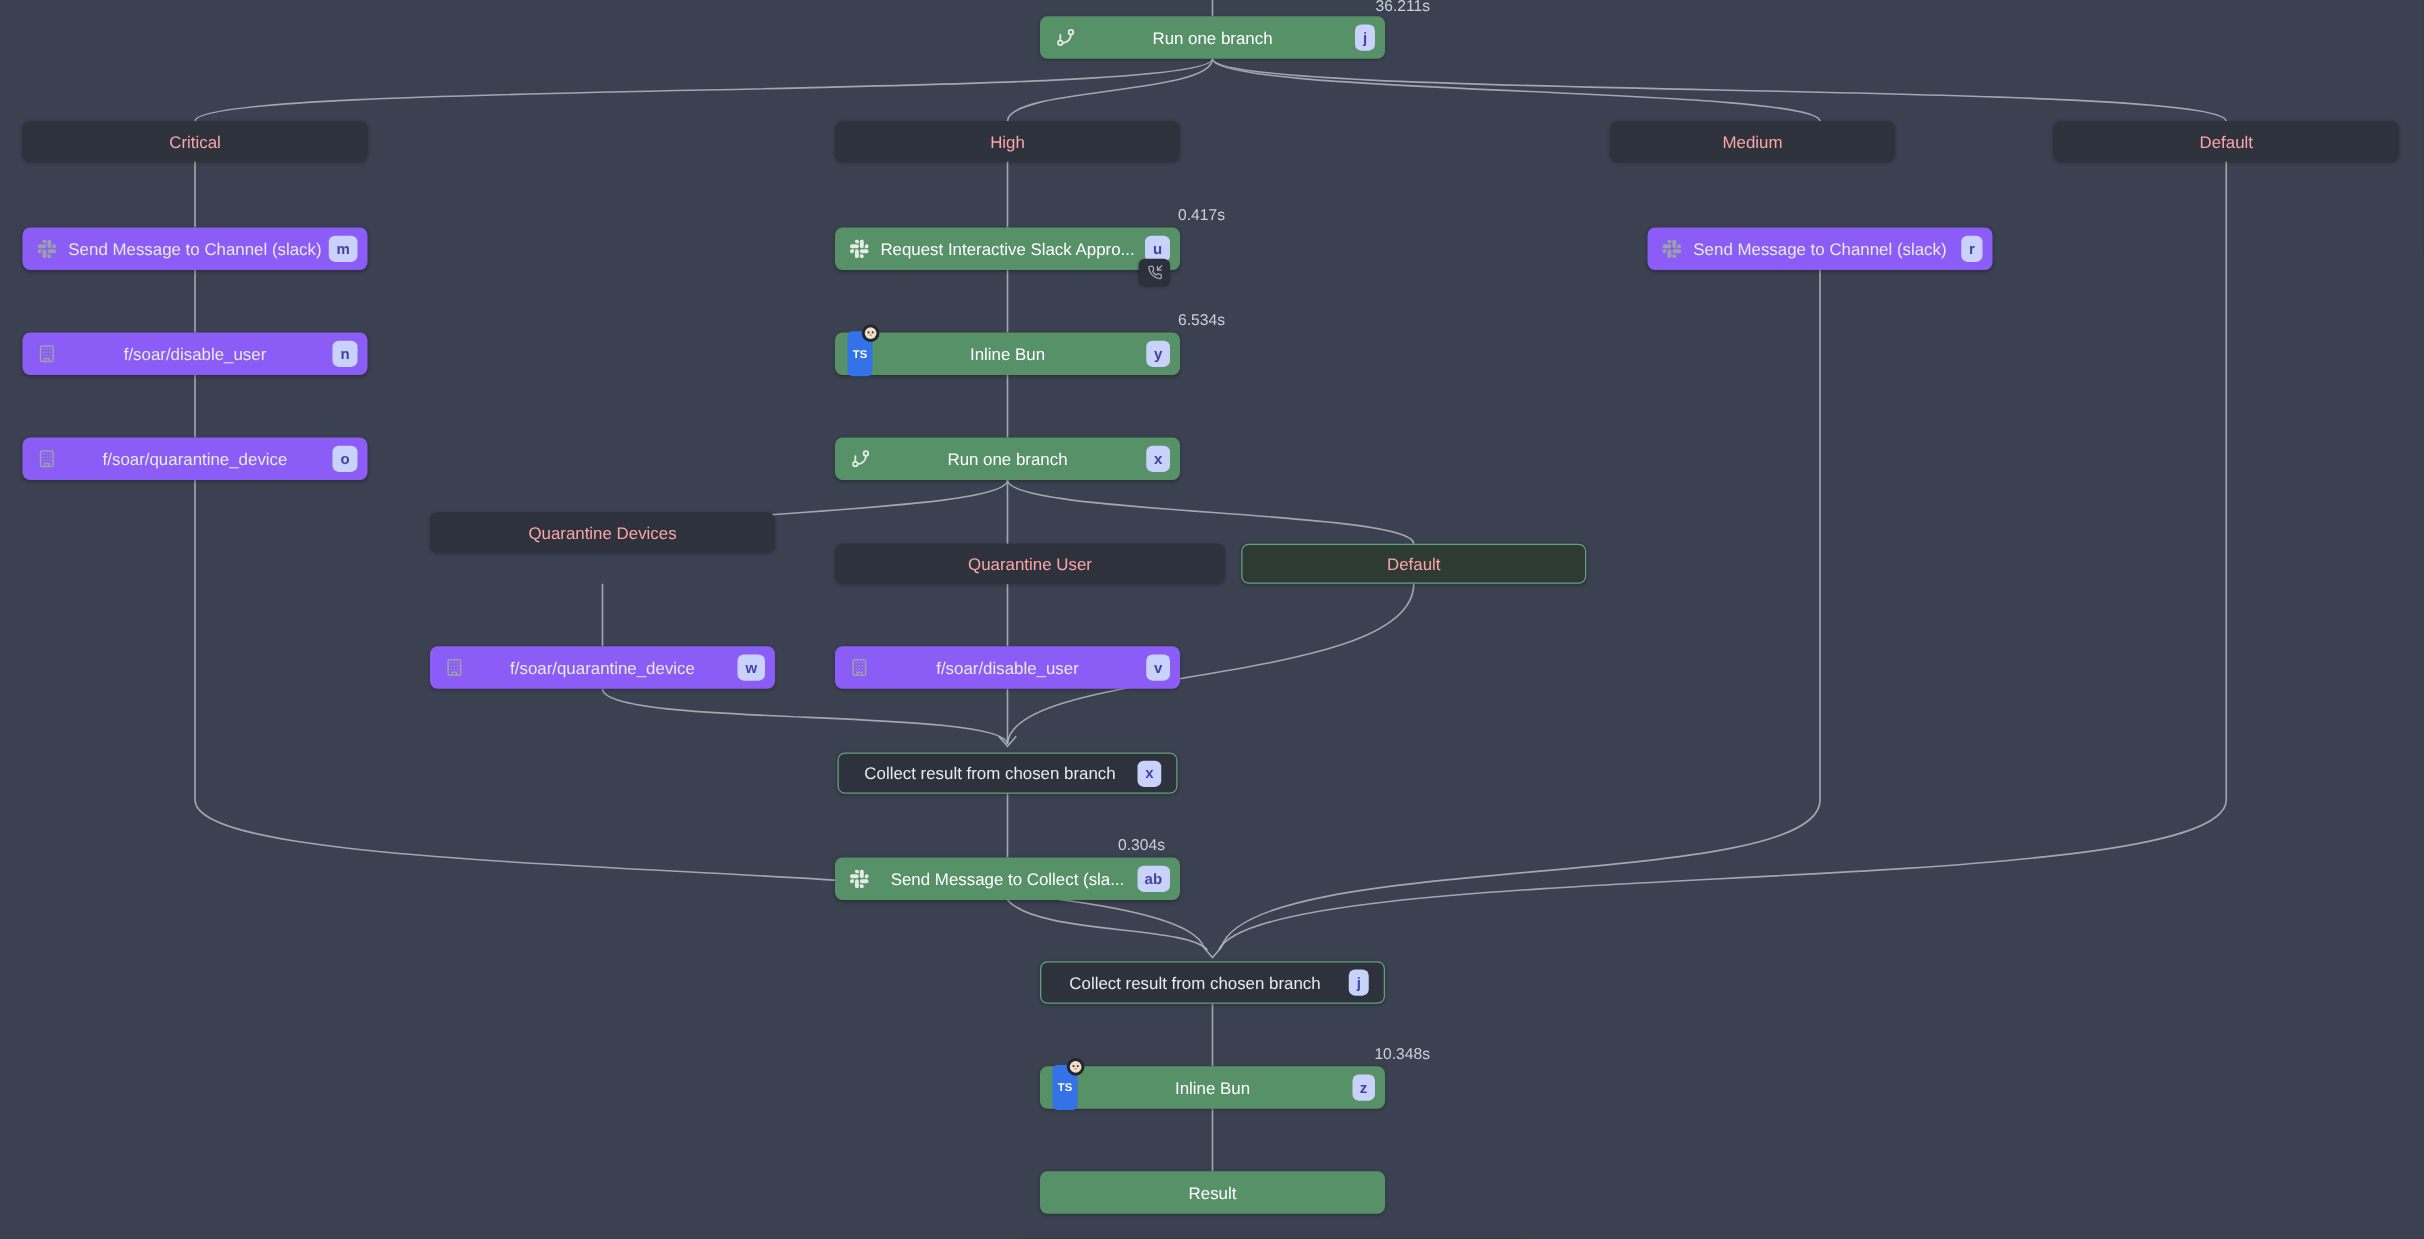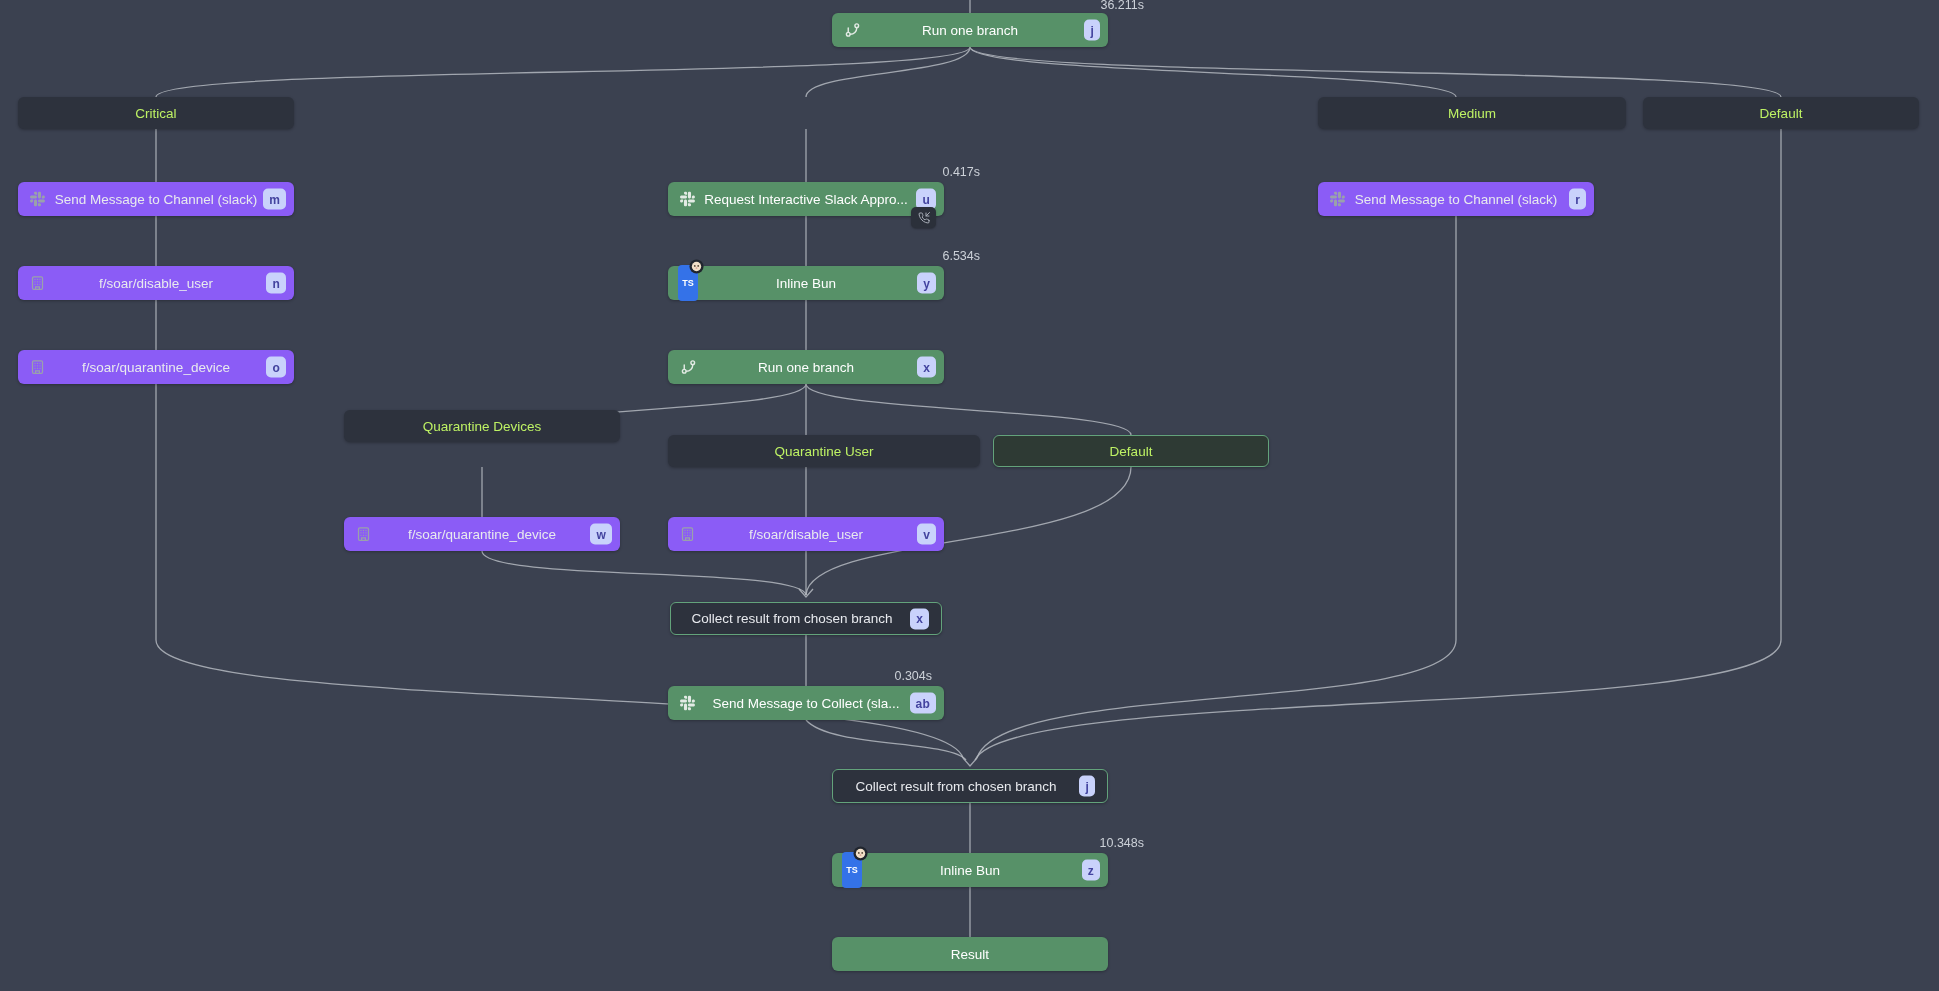--- a/index.html
+++ b/index.html
@@ -14,21 +14,21 @@
   .edge{fill:none;stroke:#b4b8c0;stroke-width:1.3;opacity:.85;}
   .node{
     position:absolute;height:34px;border-radius:6px;display:flex;align-items:center;
     font-size:13.5px;z-index:2;box-shadow:0 1px 3px rgba(0,0,0,.28);box-sizing:border-box;
     cursor:pointer;
   }
   .node.green{background:#579168;color:#ffffff;}
   .node.dark{background:#8b5cf6;color:#e8eaee;}
   .node.collect{background:#2d323d;border:1px solid #63a37b;color:#e8eaee;height:33px;}
   .hdr{
-    position:absolute;height:32px;border-radius:6px;background:#2d323d;color:#bef264;
+    position:absolute;height:32px;border-radius:6px;background:#2d323d;color:#fca5a5;
     display:flex;align-items:center;justify-content:center;font-size:13.5px;z-index:2;
     box-shadow:0 1px 3px rgba(0,0,0,.28);box-sizing:border-box;cursor:pointer;
   }
   .hdr.selected{background:#2e3a34;border:1px solid #63a37b;}
   .label{flex:1;text-align:center;padding:0 36px;white-space:nowrap;overflow:hidden;}
   .label.tight{padding:0 44px 0 16px;}
   .badge{
     position:absolute;right:8px;top:50%;transform:translateY(-50%);
     background:#c9d2fb;color:#43439f;font-weight:bold;font-size:12px;line-height:1;
     padding:4.5px 6px;border-radius:5px;letter-spacing:.2px;
@@ -102,21 +102,24 @@
           <path d="M18 9a9 9 0 0 1-9 9"></path>
         </svg>
     </span>
     <span class="label">Run one branch</span>
     <span class="badge">j</span>
   </div>
 
   <div class="hdr" style="left:18px;top:97px;width:276px">
     <span>Critical</span>
   </div>
-  <div class="hdr" style="left:1318px;top:97px;width:308px">
+  <div class="hdr" style="left:668px;top:97px;width:276px">
+    <span>High</span>
+  </div>
+  <div class="hdr" style="left:1288px;top:97px;width:228px">
     <span>Medium</span>
   </div>
   <div class="hdr" style="left:1643px;top:97px;width:276px">
     <span>Default</span>
   </div>
 
   <div class="node dark" style="left:18px;top:182px;width:276px">
     <span class="leadicon icon-gray">
       <svg width="15" height="15" viewBox="0 0 123 123" fill="currentColor">
           <path d="M25.8 77.6c0 7.1-5.8 12.9-12.9 12.9S0 84.7 0 77.6s5.8-12.9 12.9-12.9h12.9v12.9zM32.3 77.6c0-7.1 5.8-12.9 12.9-12.9s12.9 5.8 12.9 12.9v32.3c0 7.1-5.8 12.9-12.9 12.9s-12.9-5.8-12.9-12.9V77.6z"></path>

